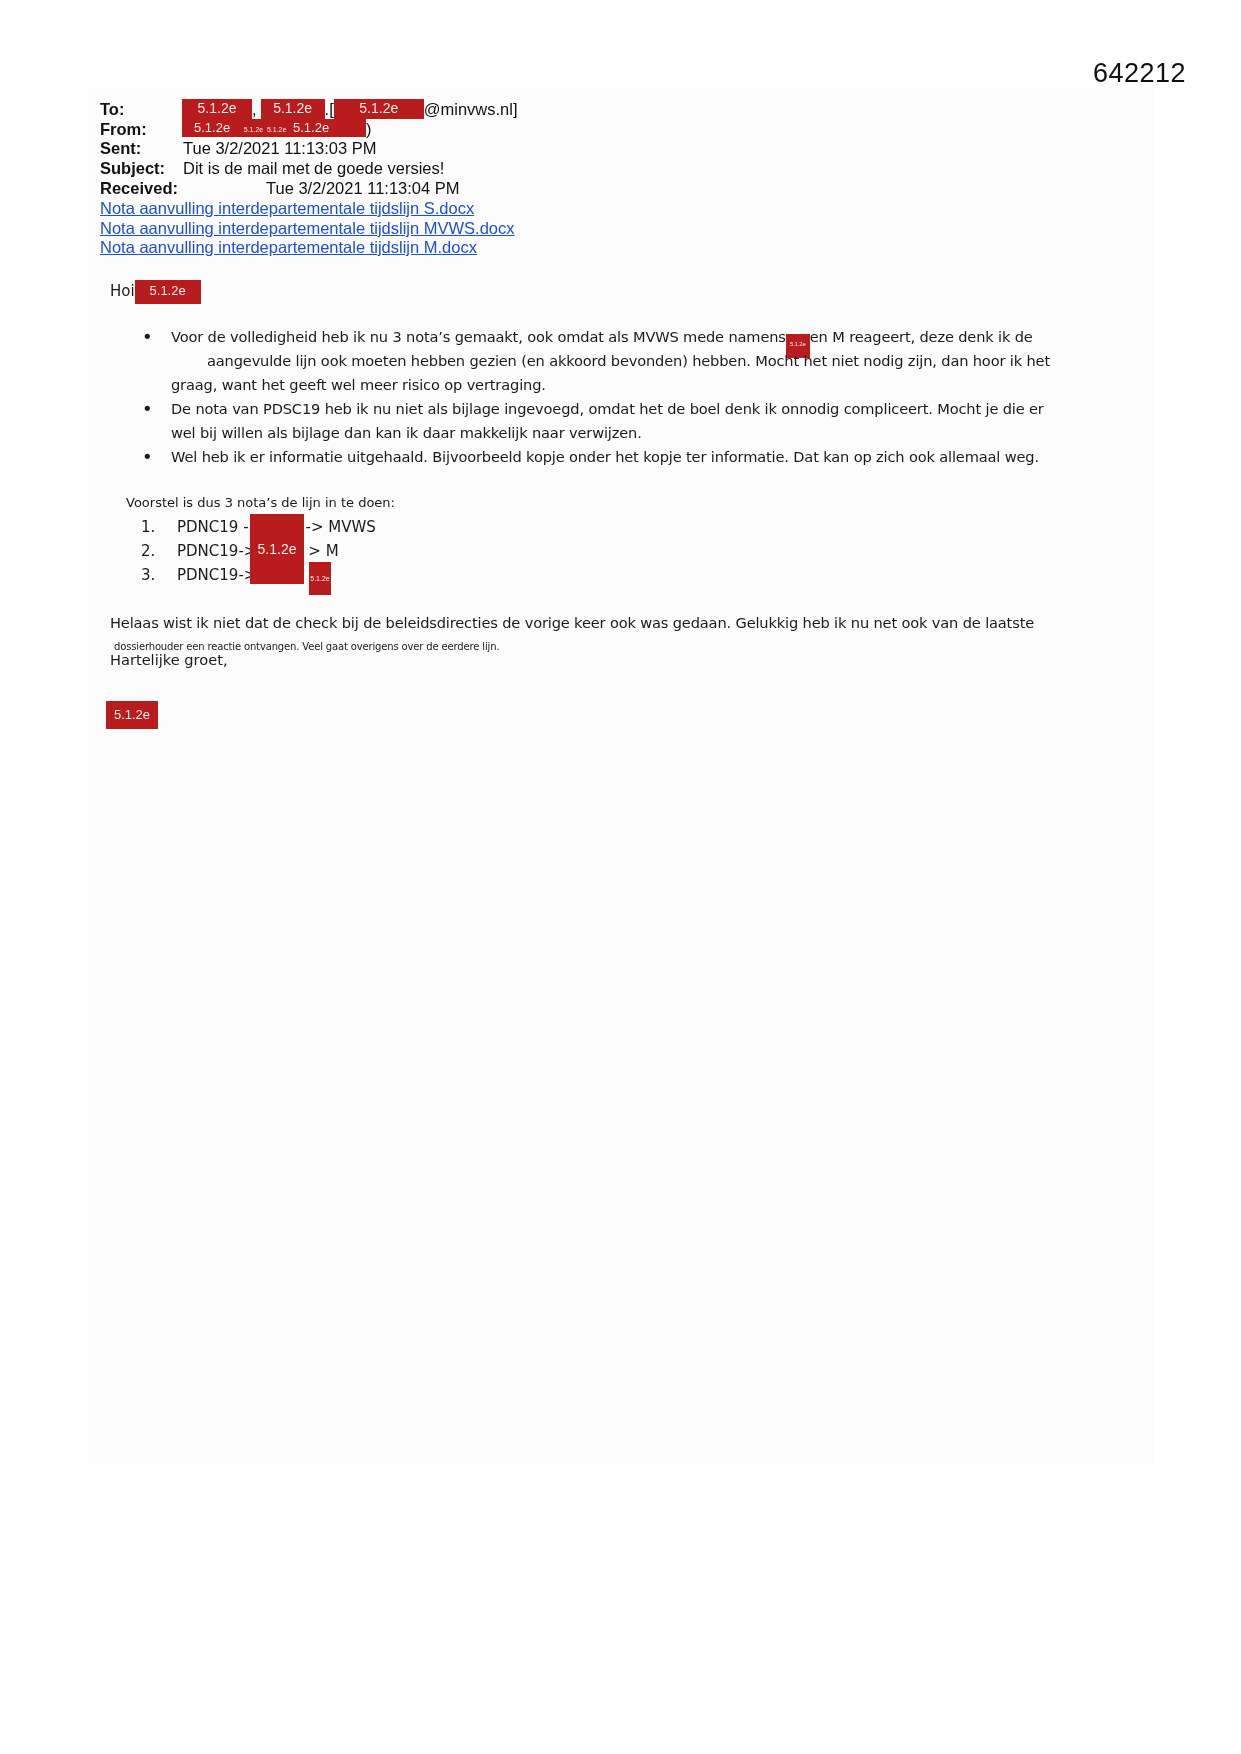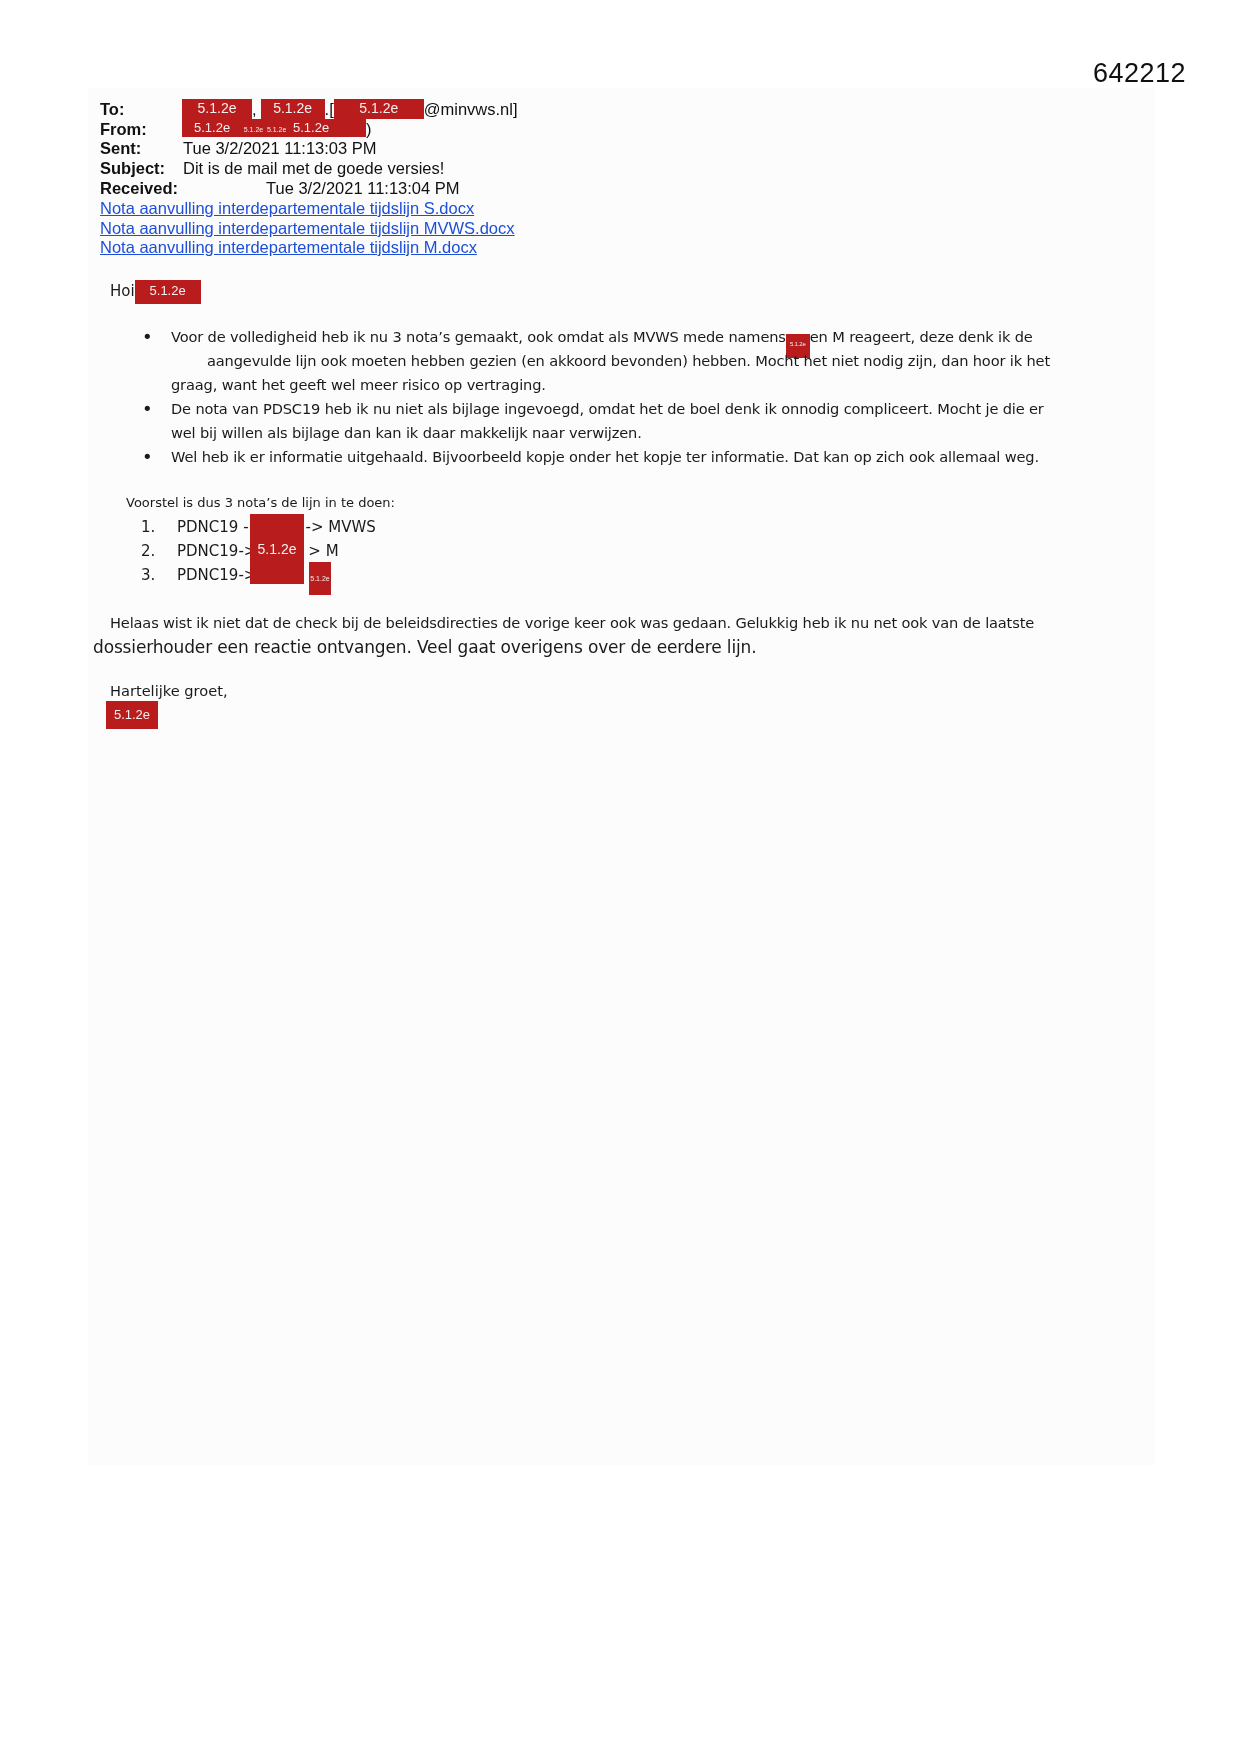--- a/index.html
+++ b/index.html
@@ -104,16 +104,16 @@
     <span class="ntext" style="top:0;line-height:22px;">
       <span>PDNC19-&gt;</span><span style="display:inline-block;width:52px;"></span><span>&gt;</span>
     </span>
   </div>
 
   <div class="abs redact" style="left:250px;top:514px;width:54px;height:70px;font-size:14px;line-height:70px;">5.1.2e</div>
   <div class="abs redact" style="left:309px;top:562px;width:22px;height:33px;font-size:7px;line-height:33px;">5.1.2e</div>
 </div>
 
 <div class="abs body-text" style="left:110px;top:611px;line-height:24px;font-size:14.6px;letter-spacing:-0.15px;">Helaas wist ik niet dat de check bij de beleidsdirecties de vorige keer ook was gedaan. Gelukkig heb ik nu net ook van de laatste</div>
-<div class="abs body-text" style="left:93px;top:635px;line-height:24px;font-size:17px;letter-spacing:-0.15px;">dossierhouder een reactie ontvangen. Veel gaat overigens over de eerdere lijn.</div>
+<div class="abs body-text" style="left:114px;top:635px;line-height:24px;font-size:10px;letter-spacing:-0.15px;">dossierhouder een reactie ontvangen. Veel gaat overigens over de eerdere lijn.</div>
 
-<div class="abs body-text" style="left:110px;top:680px;line-height:22px;font-size:14.6px;">Hartelijke groet,</div>
+<div class="abs body-text" style="left:110px;top:649px;line-height:22px;font-size:14.6px;">Hartelijke groet,</div>
 <div class="abs redact" style="left:106px;top:701px;width:52px;height:28px;font-size:13px;line-height:28px;">5.1.2e</div>
 
 </body></html>

